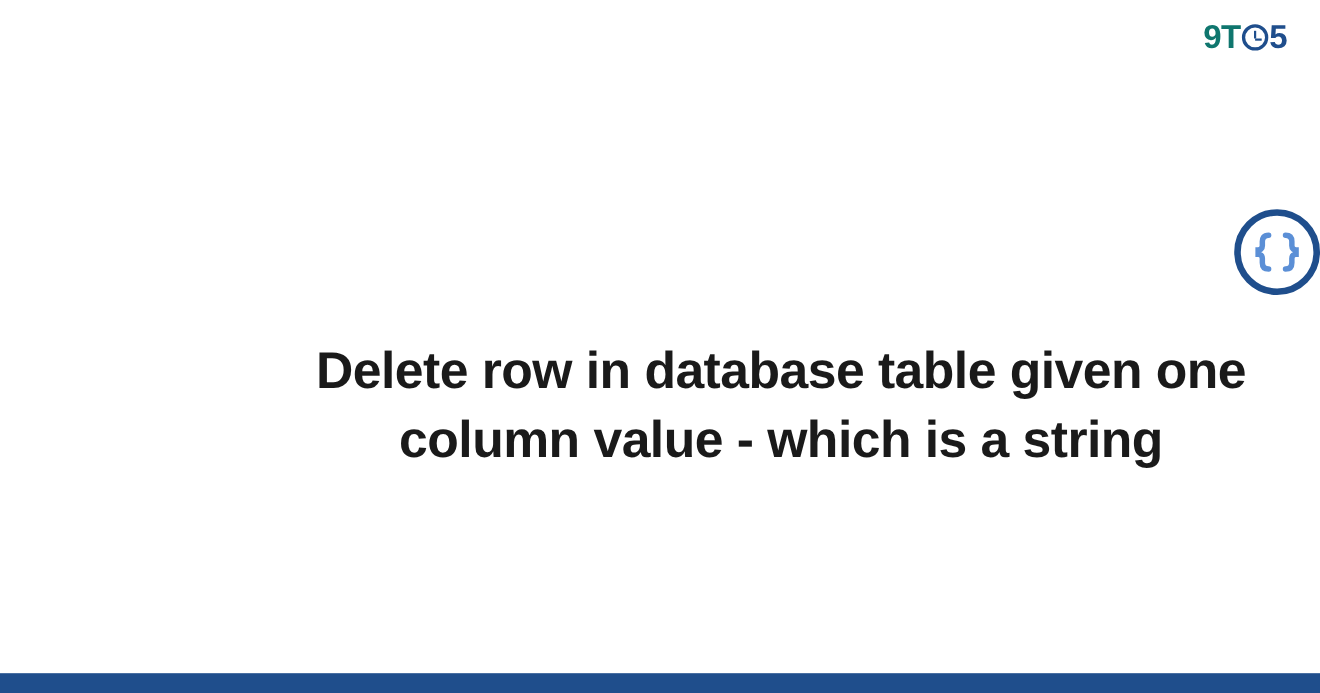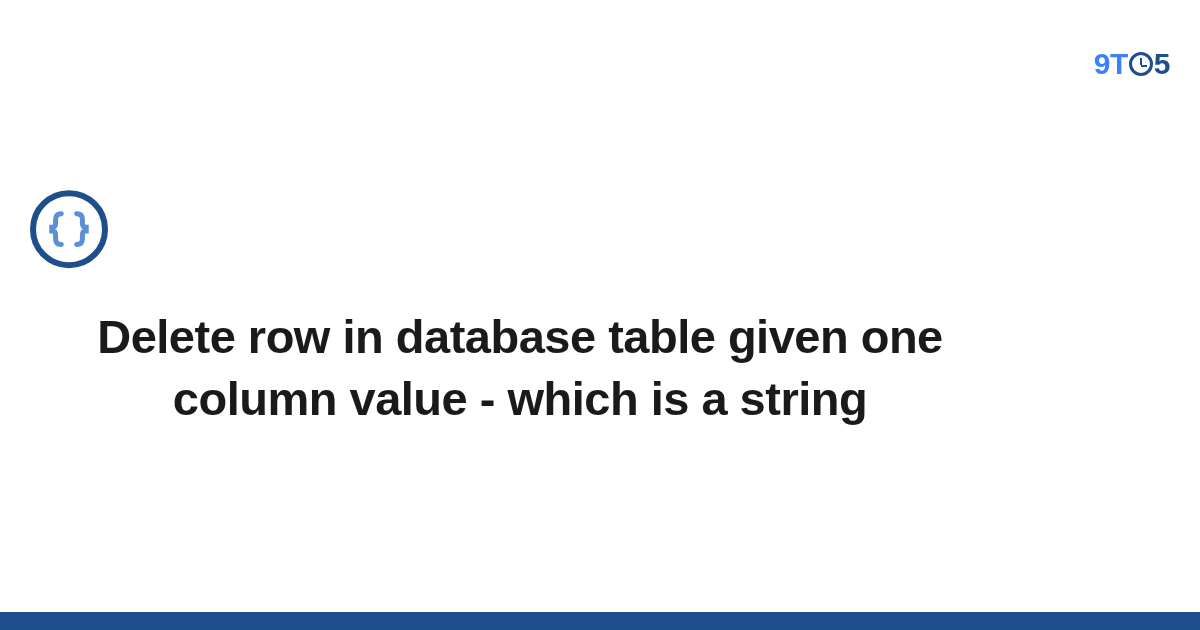--- a/index.html
+++ b/index.html
@@ -19,23 +19,22 @@
       position: absolute;
       top: 18px;
       right: 30px;
       display: flex;
       align-items: baseline;
       font-size: 30px;
       font-weight: 600;
       letter-spacing: -0.5px;
     }
     .logo-9t {
-      color: #3b82f6;
+      color: #0f766e;
       font-weight: 700;
-      margin-top: 29px;
     }
     .logo-clock {
       display: inline-flex;
       align-items: center;
       justify-content: center;
       width: 24px;
       height: 24px;
       border: 3px solid #1f4e8c;
       border-radius: 50%;
       position: relative;
@@ -71,21 +70,21 @@
       font-weight: 500;
     }
     .center-content {
       position: absolute;
       top: 50%;
       left: 50%;
       transform: translate(-50%, -52%);
       width: 100%;
       display: flex;
       flex-direction: column;
-      align-items: flex-start;
+      align-items: flex-end;
       gap: 38px;
       padding-left: 30px;
     }
     .braces-badge {
       width: 78px;
       height: 78px;
       border: 6px solid #1f4e8c;
       border-radius: 50%;
       display: flex;
       align-items: center;

